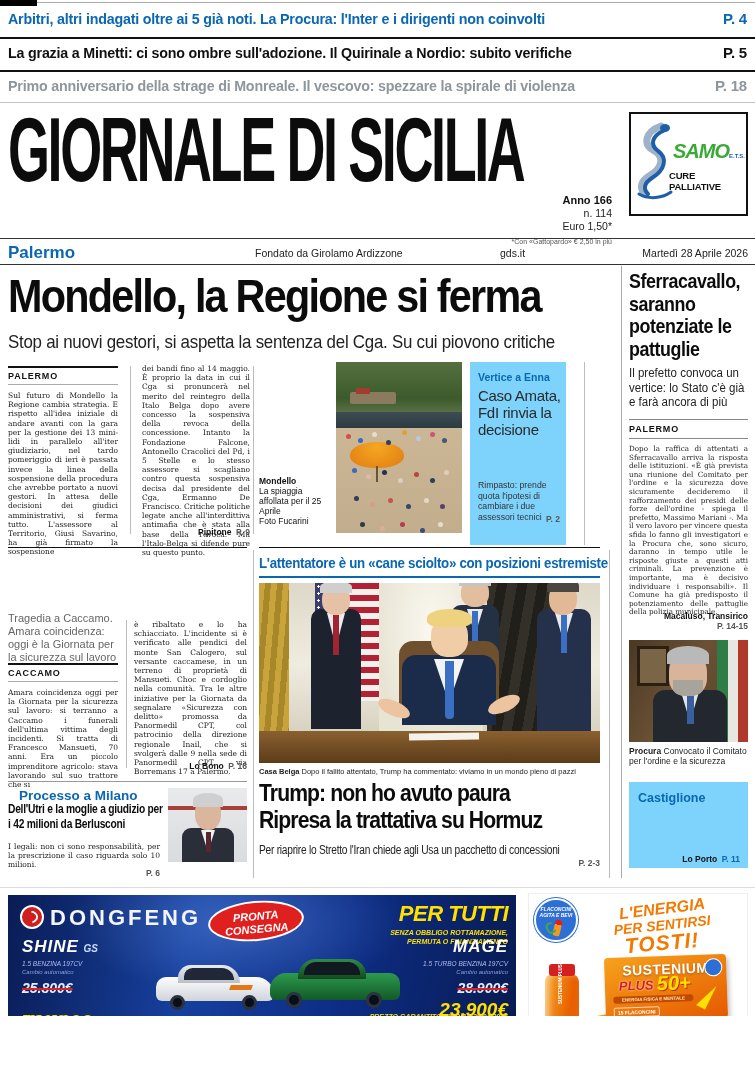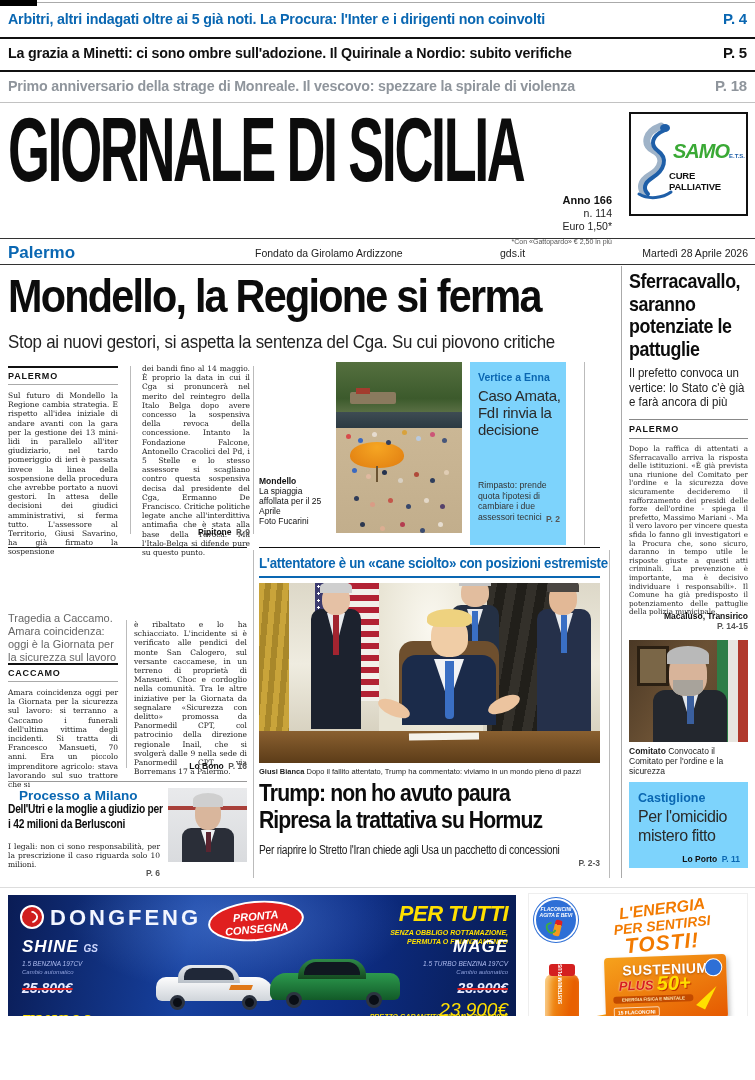--- a/index.html
+++ b/index.html
@@ -153,27 +153,26 @@
     <div class="abs" style="left:99px;top:0;width:10px;height:102px;background:#e8e6e0;"></div>
     <div class="abs" style="left:109px;top:0;width:10px;height:102px;background:#b0392c;"></div>
     <div class="abs" style="left:24px;top:50px;width:74px;height:52px;background:#23272e;border-radius:12px 12px 0 0;"></div>
     <div class="abs" style="left:52px;top:52px;width:18px;height:30px;background:#dfe4ea;clip-path:polygon(0 0,100% 0,50% 100%);"></div>
     <div class="abs" style="left:58px;top:54px;width:7px;height:30px;background:#3a5f9e;"></div>
     <div class="abs" style="left:40px;top:12px;width:38px;height:44px;background:#d8b49a;border-radius:45% 45% 40% 40%;"></div>
     <div class="abs" style="left:38px;top:6px;width:42px;height:18px;background:#b9b9b9;border-radius:50% 50% 0 0;"></div>
     <div class="abs" style="left:44px;top:40px;width:30px;height:16px;background:#a8a39b;border-radius:0 0 45% 45%;"></div>
   </div>
   <div class="abs" style="left:629px;top:746px;width:119px;font-size:8.5px;line-height:10px;color:#222;">
-    <span style="font-weight:bold;">Comitato</span>
+    <span style="font-weight:bold;">Procura</span>
     <span>Convocato il Comitato per l'ordine e la sicurezza</span>
   </div>
 
   <div class="abs boxgray" style="left:629px;top:782px;width:119px;height:86px;">
     <div class="abs blue" style="left:9px;top:9px;font-size:12.5px;font-weight:bold;">Castiglione</div>
-    <div class="abs" style="left:9px;top:26px;width:105px;font-size:16px;line-height:18.5px;letter-spacing:-0.4px;color:#2a2a2a;">Per l'omicidio mistero fitto</div>
     <div class="abs" style="left:9px;top:66px;width:102px;text-align:right;">
       <span class="byline">Lo Porto</span>
       <span class="pref blue" style="color:#0a67b2;">P. 11</span>
     </div>
   </div>
 
   <div class="hline" style="left:8px;top:547px;width:239px;height:1px;"></div>
   <div class="abs" style="left:8px;top:612px;width:112px;font-size:11px;line-height:13px;color:#666;">Tragedia a Caccamo. Amara coincidenza: oggi è la Giornata per la sicurezza sul lavoro</div>
   <div class="hline" style="left:8px;top:663px;width:110px;height:2px;"></div>
   <div class="abs seclabel" style="left:8px;top:668px;">CACCAMO</div>
@@ -243,21 +242,21 @@
     <div class="abs" style="left:186px;top:78px;width:9px;height:58px;background:#3a6fc4;border-radius:0 0 4px 4px;"></div>
     <div class="abs" style="left:172px;top:34px;width:37px;height:40px;background:#f0cda6;border-radius:45% 45% 42% 42%;"></div>
     <div class="abs" style="left:168px;top:26px;width:45px;height:18px;background:#eed27f;border-radius:50% 50% 30% 30%;"></div>
     <div class="abs" style="left:118px;top:118px;width:34px;height:15px;background:#ecc49f;border-radius:50%;transform:rotate(24deg);"></div>
     <div class="abs" style="left:228px;top:114px;width:34px;height:15px;background:#ecc49f;border-radius:50%;transform:rotate(-24deg);"></div>
     <div class="abs" style="left:0;top:148px;width:341px;height:32px;background:linear-gradient(180deg,#8a6030,#5c3c18);"></div>
     <div class="abs" style="left:150px;top:150px;width:70px;height:7px;background:#f4f2ea;transform:rotate(-1deg);"></div>
   </div>
 
   <div class="abs" style="left:259px;top:767px;width:341px;font-size:7.5px;color:#222;white-space:nowrap;">
-    <span style="font-weight:bold;">Giusi Bianca</span>
+    <span style="font-weight:bold;">Casa Belga</span>
     <span>Dopo il fallito attentato, Trump ha commentato: viviamo in un mondo pieno di pazzi</span>
   </div>
 
   <div class="abs" style="left:259px;top:780px;">
     <div style="font-size:23px;line-height:27px;font-weight:900;letter-spacing:-1px;color:#0c0c0c;transform:scaleX(.92);transform-origin:0 0;white-space:nowrap;">
       <div>Trump: non ho avuto paura</div>
       <div>Ripresa la trattativa su Hormuz</div>
     </div>
   </div>
   <div class="abs" style="left:259px;top:840px;">
@@ -288,21 +287,21 @@
       <div style="font-size:6px;font-style:italic;color:#8ea0dc;margin-top:2px;">Cambio automatico</div>
       <div style="font-size:14px;font-weight:800;font-style:italic;color:#e8ecff;margin-top:5px;text-decoration:line-through;text-decoration-color:#e01f1f;text-decoration-thickness:2px;">25.800€</div>
       <div style="font-size:19px;font-weight:900;font-style:italic;color:#ffe000;margin-top:15px;">18.900€</div>
     </div>
 
     <div class="abs" style="left:360px;top:42px;width:140px;text-align:right;">
       <div style="font-size:17px;font-weight:900;font-style:italic;color:#fff;letter-spacing:1px;">MAGE</div>
       <div style="font-size:6.5px;font-style:italic;color:#aebcf0;margin-top:3px;">1.5 TURBO BENZINA 197CV</div>
       <div style="font-size:6px;font-style:italic;color:#8ea0dc;margin-top:2px;">Cambio automatico</div>
       <div style="font-size:14px;font-weight:800;font-style:italic;color:#e8ecff;margin-top:5px;text-decoration:line-through;text-decoration-color:#e01f1f;text-decoration-thickness:2px;">28.900€</div>
-      <div style="font-size:19px;font-weight:400;font-style:italic;color:#ffe000;margin-top:3px;">23.900€</div>
+      <div style="font-size:19px;font-weight:700;font-style:italic;color:#ffe000;margin-top:3px;">23.900€</div>
     </div>
 
     <div class="abs" style="left:148px;top:70px;width:118px;height:42px;">
       <div class="abs" style="left:0;top:12px;width:118px;height:24px;background:linear-gradient(180deg,#fdfdfd,#cfd4da);border-radius:10px 18px 6px 6px;"></div>
       <div class="abs" style="left:22px;top:0;width:62px;height:18px;background:linear-gradient(180deg,#e8ebef,#b9c0c8);border-radius:14px 20px 0 0;"></div>
       <div class="abs" style="left:28px;top:3px;width:50px;height:12px;background:#202838;border-radius:10px 14px 0 0;"></div>
       <div class="abs" style="left:14px;top:30px;width:15px;height:15px;background:#0a0e16;border-radius:50%;border:3px solid #2c3340;box-sizing:border-box;"></div>
       <div class="abs" style="left:86px;top:30px;width:15px;height:15px;background:#0a0e16;border-radius:50%;border:3px solid #2c3340;box-sizing:border-box;"></div>
       <div class="abs" style="left:74px;top:20px;width:22px;height:5px;background:#e07818;transform:skewX(-20deg);"></div>
     </div>

